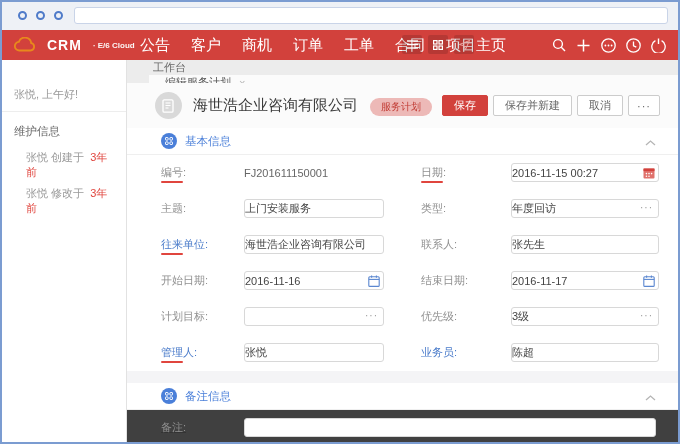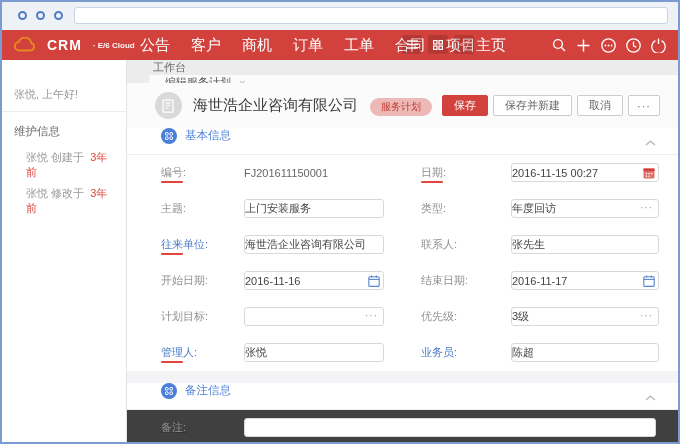--- a/index.html
+++ b/index.html
@@ -44,21 +44,21 @@
   .page-head { position:relative; height:45px; background:#fbfbfb; flex-shrink:0; }
   .doc-avatar { position:absolute; left:28px; top:9px; width:27px; height:27px; border-radius:50%; background:#d9d9d9; display:flex; align-items:center; justify-content:center; }
   .page-title { position:absolute; left:66px; top:13px; font-size:15px; color:#3a3a3a; }
   .badge { position:absolute; left:243px; top:15px; background:#edb9b7; color:#c13b34; font-size:10px; padding:2px 11px; border-radius:9px; }
   .head-btns { position:absolute; right:18px; top:12px; display:flex; gap:5px; }
   .btn { height:21px; padding:0 11px; border:1px solid #ccc; background:#fff; color:#666; font-size:11px; border-radius:2px; font-family:inherit; cursor:pointer; }
   .btn-primary { background:#d2413c; border-color:#d2413c; color:#fff; }
   .btn-more { padding:0 8px; letter-spacing:1px; }
 
   
-  .section-head { position:relative; height:27px; display:flex; padding-left:34px; gap:8px; border-bottom:1px solid #efefef; background:#fff; flex-shrink:0; }
+  .section-head { position:relative; height:27px; display:flex; align-items:center; padding-left:34px; gap:8px; border-bottom:1px solid #efefef; background:#fff; flex-shrink:0; }
   .section-icon { width:16px; height:16px; border-radius:50%; background:#4a7fd9; display:flex; align-items:center; justify-content:center; }
   .section-title { color:#4a7fd9; font-size:11.5px; }
   .collapse { position:absolute; right:22px; top:8px; }
 
   
   .form-grid { display:grid; grid-template-columns:275px 1fr; row-gap:17px; padding:8px 0 9px 0; background:#fff; flex-shrink:0; }
   .field { display:flex; align-items:center; height:19px; }
   .field-l { padding-left:34px; }
   .field-r { padding-left:19px; }
   .lbl { position:relative; width:83px; color:#909090; flex-shrink:0; }

